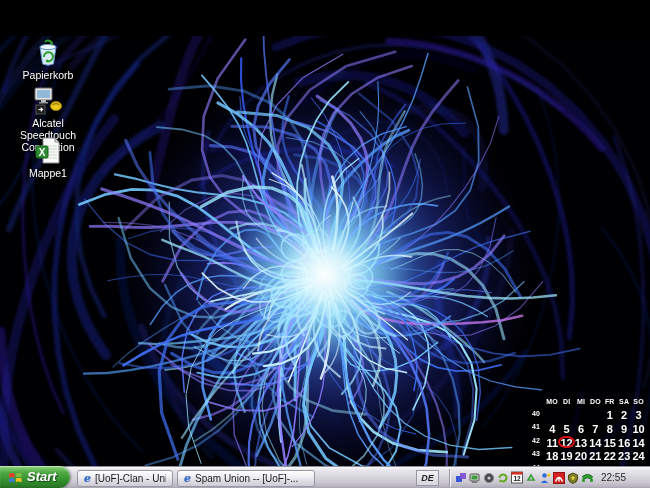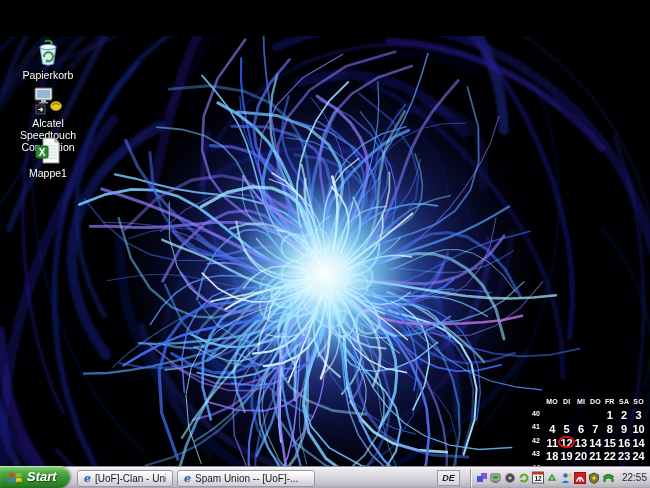--- a/index.html
+++ b/index.html
@@ -49,21 +49,21 @@
   .ie-e { font-family:"DejaVu Serif", serif; font-style:italic; font-weight:bold; font-size:11px;
           color:#2b66c8; text-shadow:0 0 1px #9ac; flex:0 0 auto; }
   .tb-spacer { flex:1; }
   .lang { width:23px; height:16px; display:flex; align-items:center; justify-content:center;
           font-size:9px; font-weight:bold; color:#222; border:1px solid #9a97a4;
           background:linear-gradient(to bottom,#f2f1f4,#d7d5dd); margin-right:10px; cursor:pointer;font-style:italic; }
   .tray-divider { width:1px; height:18px; background:#989642; background:#9b98a5;
           box-shadow:1px 0 0 #f4f3f6; margin-right:5px; }
   .tray { display:flex; align-items:center; gap:1px; }
   .tray-ico { width:13px; height:14px; display:flex; align-items:center; justify-content:center; cursor:pointer; }
-  .clock { font-size:10px; color:#2a2a2a; padding:0 3px 0 7px; cursor:default; }
+  .clock { font-size:10px; color:#2a2a2a; padding:0 24px 0 7px; cursor:default; }
 </style>
 </head>
 <body>
 
 <div class="desktop">
   <svg id="wallpaper" width="650" height="466" viewBox="0 0 650 466">
       <rect x="0" y="0" width="650" height="466" fill="#000002"></rect>
       <defs>
         <filter id="blurBig" x="-30%" y="-30%" width="160%" height="160%">
           <feGaussianBlur stdDeviation="1.7"></feGaussianBlur>

